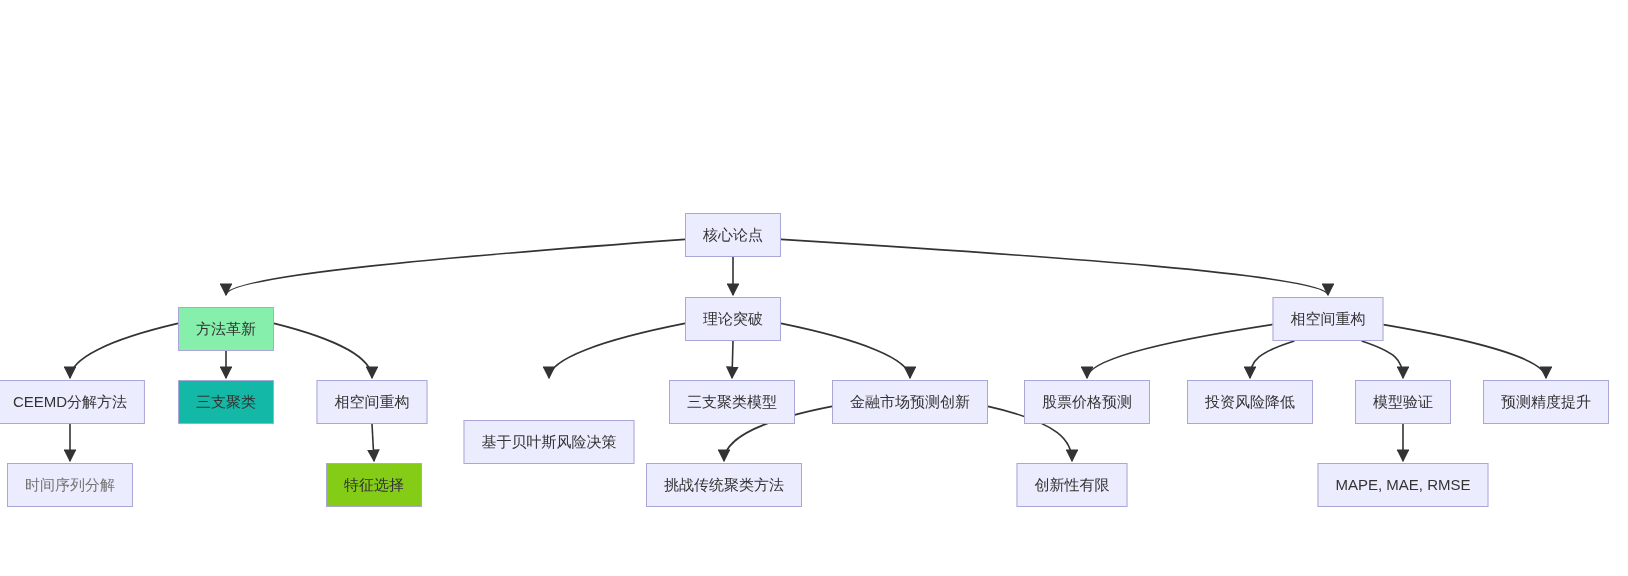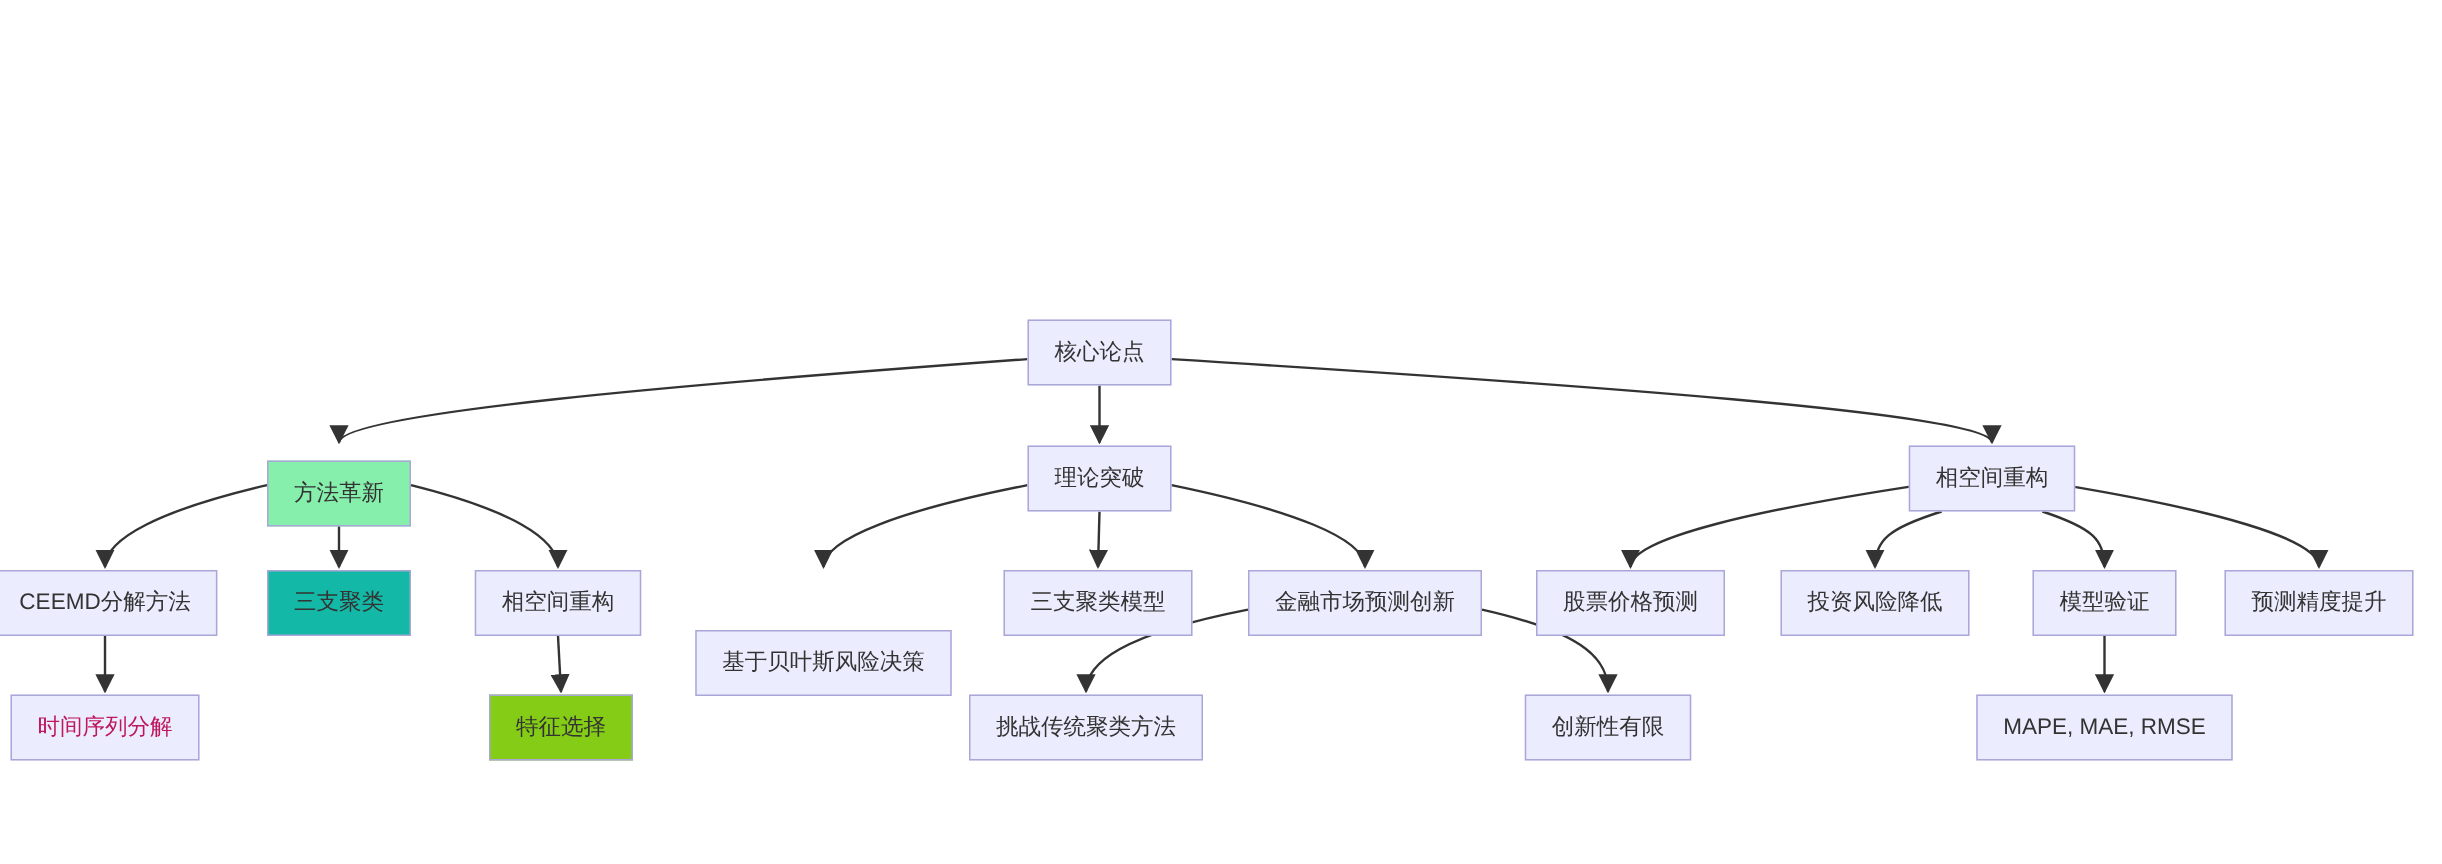--- a/index.html
+++ b/index.html
@@ -75,19 +75,19 @@
       <div class="node" style="left: 70px; top: 380px; background: rgb(236, 236, 255); border-color: rgb(169, 166, 216); color: rgb(51, 51, 51);">CEEMD分解方法</div>
       <div class="node" style="left: 226px; top: 380px; background: #14b8a6; border-color: rgb(169, 166, 216); color: rgb(51, 51, 51);">三支聚类</div>
       <div class="node" style="left: 372px; top: 380px; background: rgb(236, 236, 255); border-color: rgb(169, 166, 216); color: rgb(51, 51, 51);">相空间重构</div>
       <div class="node" style="left: 549px; top: 380px; background: rgb(236, 236, 255); border-color: rgb(169, 166, 216); color: rgb(51, 51, 51); margin-top: 40px;">基于贝叶斯风险决策</div>
       <div class="node" style="left: 732px; top: 380px; background: rgb(236, 236, 255); border-color: rgb(169, 166, 216); color: rgb(51, 51, 51);">三支聚类模型</div>
       <div class="node" style="left: 910px; top: 380px; background: rgb(236, 236, 255); border-color: rgb(169, 166, 216); color: rgb(51, 51, 51);">金融市场预测创新</div>
       <div class="node" style="left: 1087px; top: 380px; background: rgb(236, 236, 255); border-color: rgb(169, 166, 216); color: rgb(51, 51, 51);">股票价格预测</div>
       <div class="node" style="left: 1250px; top: 380px; background: rgb(236, 236, 255); border-color: rgb(169, 166, 216); color: rgb(51, 51, 51);">投资风险降低</div>
       <div class="node" style="left: 1403px; top: 380px; background: rgb(236, 236, 255); border-color: rgb(169, 166, 216); color: rgb(51, 51, 51);">模型验证</div>
       <div class="node" style="left: 1546px; top: 380px; background: rgb(236, 236, 255); border-color: rgb(169, 166, 216); color: rgb(51, 51, 51);">预测精度提升</div>
-      <div class="node" style="left: 70px; top: 463px; background: rgb(236, 236, 255); border-color: rgb(169, 166, 216); color: #be185d;">时间序列分解</div>
+      <div class="node" style="left: 70px; top: 463px; background: rgb(236, 236, 255); border-color: rgb(169, 166, 216); color: #737373;">时间序列分解</div>
       <div class="node" style="left: 374px; top: 463px; background: #84cc16; border-color: rgb(169, 166, 216); color: rgb(51, 51, 51);">特征选择</div>
       <div class="node" style="left: 724px; top: 463px; background: rgb(236, 236, 255); border-color: rgb(169, 166, 216); color: rgb(51, 51, 51);">挑战传统聚类方法</div>
       <div class="node" style="left: 1072px; top: 463px; background: rgb(236, 236, 255); border-color: rgb(169, 166, 216); color: rgb(51, 51, 51);">创新性有限</div>
       <div class="node" style="left: 1403px; top: 463px; background: rgb(236, 236, 255); border-color: rgb(169, 166, 216); color: rgb(51, 51, 51);">MAPE, MAE, RMSE</div>
     </div>
 </div>
 
 </body></html>

